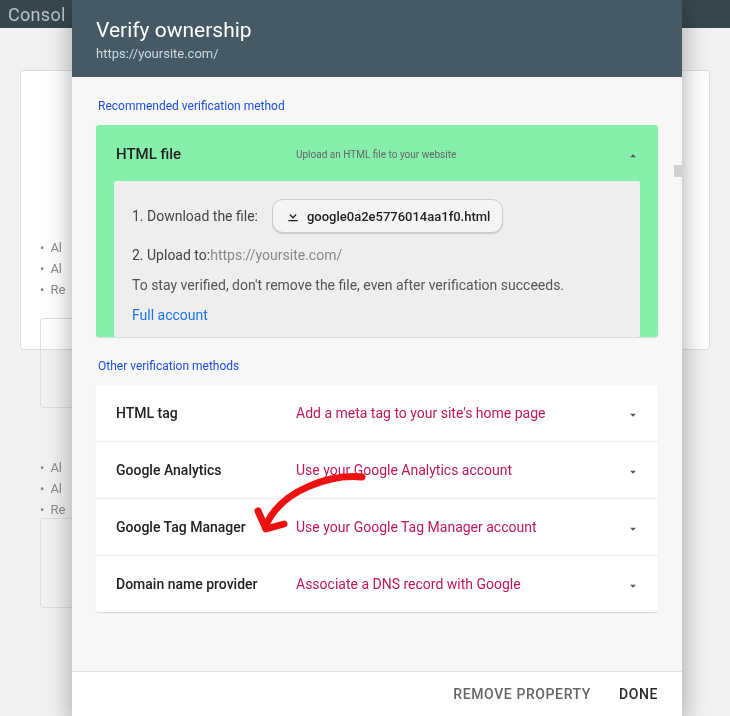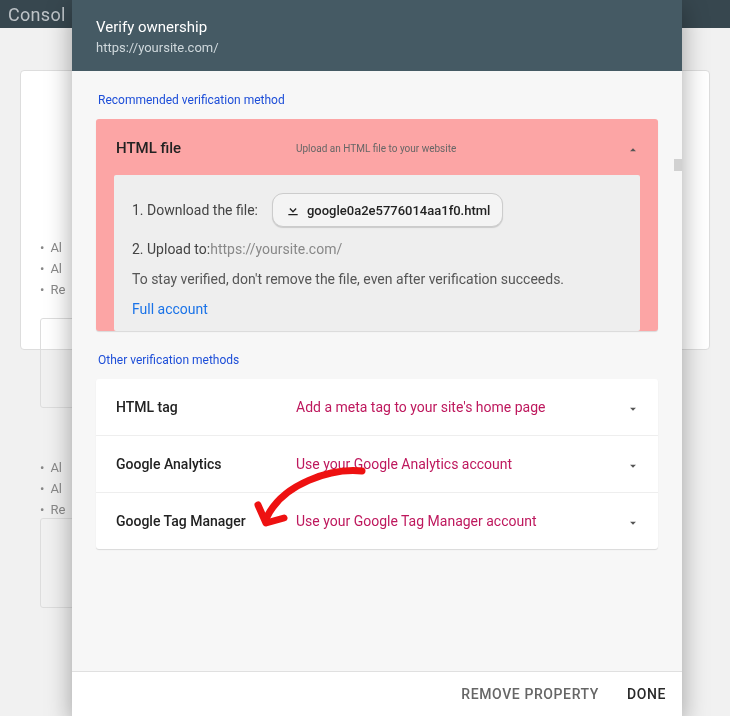--- a/index.html
+++ b/index.html
@@ -8,44 +8,44 @@
     .app-title { color: #bdc3c7; font-size: 18px; letter-spacing: 0.3px; }
     .page-bg { position: absolute; top: 28px; left: 0; right: 0; bottom: 0; background: #f1f1f1; }
     .bg-panel { position: absolute; top: 42px; left: 20px; right: 20px; height: 280px; background: #fff; border: 1px solid #ddd; border-radius: 4px; }
     .bg-list { position: absolute; top: 210px; left: 40px; font-size: 13px; color: #888; line-height: 1.6; }
     .bg-list2 { position: absolute; top: 430px; left: 40px; font-size: 13px; color: #888; line-height: 1.6; }
     .bg-list div::before, .bg-list2 div::before { content: "•"; margin-right: 6px; }
     .bg-rect { position: absolute; top: 290px; left: 40px; width: 200px; height: 90px; border: 1px solid #ddd; border-radius: 3px; }
     .bg-rect2 { position: absolute; top: 490px; left: 40px; width: 200px; height: 90px; border: 1px solid #ddd; border-radius: 3px; }
     .dialog { position: absolute; left: 72px; top: 0; width: 610px; height: 716px; background: #fff; box-shadow: 0 8px 24px rgba(0,0,0,0.35); display: flex; flex-direction: column; }
     .dialog-header { background: #455a64; color: #fff; padding: 18px 24px 16px; }
-    .dialog-title { font-size: 15px; font-weight: 400; margin-bottom: 4px; }
+    .dialog-title { font-size: 21px; font-weight: 400; margin-bottom: 4px; }
     .dialog-subtitle { font-size: 13px; color: #cfd8dc; }
     .dialog-body { flex: 1; overflow-y: auto; overflow-x: hidden; padding: 16px 24px 0; background: #f7f7f7; position: relative; }
     .section-label { font-size: 12px; color: #1d4ed8; margin: 6px 0 12px 2px; }
-    .card { background: #fca5a5; border-radius: 3px; box-shadow: 0 1px 1px rgba(0,0,0,0.12); margin-bottom: 22px; }
+    .card { background: #86efac; border-radius: 3px; box-shadow: 0 1px 1px rgba(0,0,0,0.12); margin-bottom: 22px; }
     .card-head { display: flex; align-items: center; padding: 20px 20px 18px; cursor: pointer; }
     .card-head .name { font-size: 15px; color: #222; font-weight: 500; width: 180px; flex-shrink: 0; }
     .card-head .desc { font-size: 10px; color: #666; flex: 1; }
     .chevron { width: 12px; height: 12px; display: inline-block; }
     .chevron svg { width: 14px; height: 14px; fill: #555; }
     .card-expanded { background: #eeeeee; margin: 0 18px 18px; padding: 18px 18px 14px; border-radius: 2px; }
     .step { font-size: 14px; color: #444; margin-bottom: 14px; display: flex; align-items: center; }
     .step-label { margin-right: 14px; }
     .download-btn { background: #f4f4f4; border: 1px solid #ccc; border-radius: 11px; padding: 8px 12px; font-size: 13px; font-weight: 500; color: #222; display: inline-flex; align-items: center; cursor: pointer; box-shadow: 0 1px 1px rgba(0,0,0,0.15); }
     .download-btn svg { width: 16px; height: 16px; margin-right: 6px; fill: #222; }
     .upload-url { color: #888; }
     .note { font-size: 14px; color: #555; margin-bottom: 14px; }
     .link { color: #1a73e8; font-size: 14px; cursor: pointer; }
     .other-card { background: #fff; border-radius: 3px; box-shadow: 0 1px 1px rgba(0,0,0,0.12); }
     .method-row { display: flex; align-items: center; padding: 20px 20px; border-bottom: 1px solid #eee; cursor: pointer; }
     .method-row:last-child { border-bottom: none; }
     .method-row .name { font-size: 14px; color: #222; font-weight: 500; width: 180px; flex-shrink: 0; }
     .method-row .desc { font-size: 14px; color: #be185d; flex: 1; }
-    .dialog-footer { background: #fff; border-top: 1px solid #e0e0e0; padding: 14px 16px; display: flex; justify-content: flex-end; gap: 28px; }
+    .dialog-footer { background: #fff; border-top: 1px solid #e0e0e0; padding: 14px 24px; display: flex; justify-content: flex-end; gap: 28px; }
     .txt-btn { font-size: 14px; font-weight: 500; color: #666; letter-spacing: 0.6px; cursor: pointer; background: none; border: none; }
     .txt-btn.primary { color: #292929; }
     .scrollbar-fake { position: absolute; right: 0; top: 88px; width: 8px; height: 12px; background: #c0c0c0; opacity: 0.7; }
     .arrow-annotation { position: absolute; left: 180px; top: 392px; pointer-events: none; }
     .arrow-annotation svg { width: 130px; height: 80px; overflow: visible; }
     .dialog-body::-webkit-scrollbar { width: 9px; }
     .dialog-body::-webkit-scrollbar-track { background: #f7f7f7; }
     .dialog-body::-webkit-scrollbar-thumb { background: #c5c5c5; }
   </style>
 </head>
@@ -127,20 +127,27 @@
               <path d="M7 10l5 5 5-5z"></path>
             </svg></span>
       </div>
       <div class="method-row">
         <div class="name">Google Tag Manager</div>
         <div class="desc">Use your Google Tag Manager account</div>
         <span class="chevron"><svg viewBox="0 0 24 24">
               <path d="M7 10l5 5 5-5z"></path>
             </svg></span>
       </div>
+      <div class="method-row">
+        <div class="name">Domain name provider</div>
+        <div class="desc">Associate a DNS record with Google</div>
+        <span class="chevron"><svg viewBox="0 0 24 24">
+              <path d="M7 10l5 5 5-5z"></path>
+            </svg></span>
+      </div>
     </div>
 
     <div class="arrow-annotation">
       <svg viewBox="0 0 130 80">
         <path d="M110 8 C 80 5, 30 20, 14 56" stroke="#e11" stroke-width="7" fill="none" stroke-linecap="round"></path>
         <path d="M6 42 L14 60 L32 55" stroke="#e11" stroke-width="7" fill="none" stroke-linecap="round" stroke-linejoin="round"></path>
       </svg>
     </div>
   </div>
 

